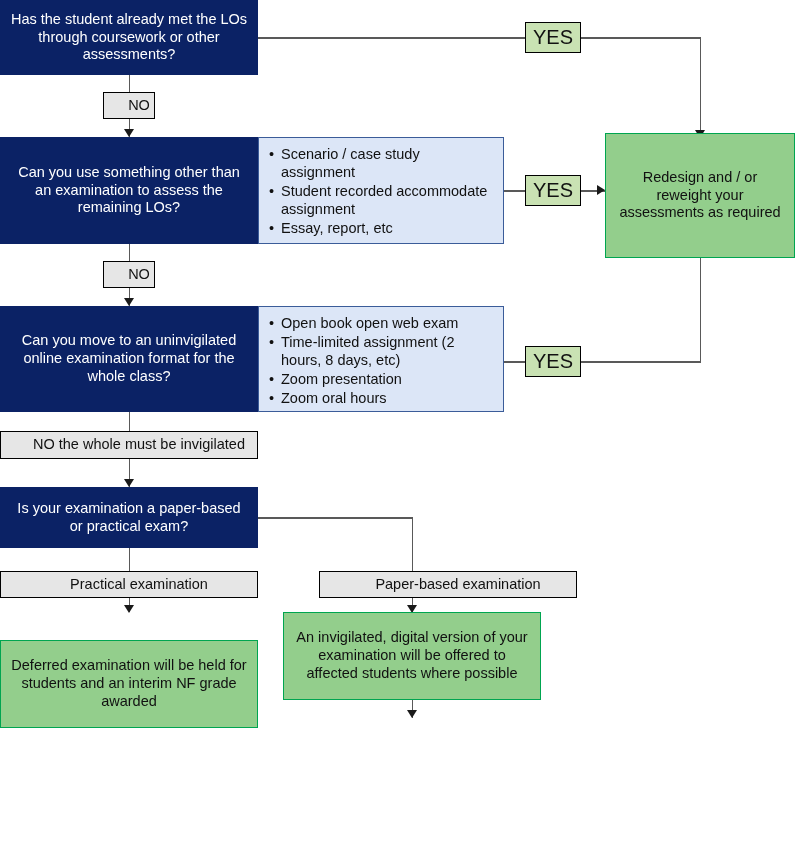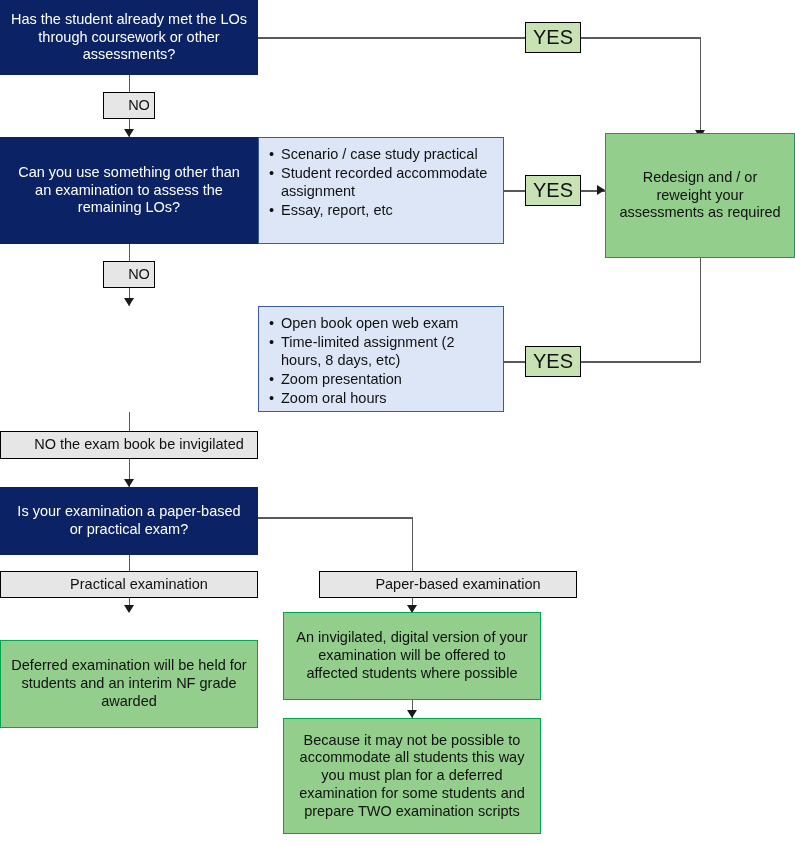--- a/index.html
+++ b/index.html
@@ -166,51 +166,51 @@
   <div class="node decision" style="left:0px; top:0px; width:258px; height:75px;">Has the student already met the LOs through coursework or other assessments?</div>
 
   <div class="node yes-box" style="left:525px; top:22px; width:56px; height:31px;">YES</div>
 
   <div class="node gray-box" style="left:103px; top:92px; width:52px; height:27px;">NO</div>
 
   <div class="node decision" style="left:0px; top:137px; width:258px; height:107px;">Can you use something other than an examination to assess the remaining LOs?</div>
 
   <div class="node bullets" style="left:258px; top:137px; width:246px; height:107px;">
     <ul>
-      <li>Scenario / case study practical</li>
+      <li>Scenario / case study assignment</li>
       <li>Student recorded accommodate assignment</li>
       <li>Essay, report, etc</li>
     </ul>
   </div>
 
   <div class="node yes-box" style="left:525px; top:175px; width:56px; height:31px;">YES</div>
 
   <div class="node green-box" style="left:605px; top:133px; width:190px; height:125px;">Redesign and / or reweight your assessments as required</div>
 
   <div class="node gray-box" style="left:103px; top:261px; width:52px; height:27px;">NO</div>
 
+  <div class="node decision" style="left:0px; top:306px; width:258px; height:106px;">Can you move to an uninvigilated online examination format for the whole class?</div>
 
   <div class="node bullets" style="left:258px; top:306px; width:246px; height:106px;">
     <ul>
       <li>Open book open web exam</li>
       <li>Time-limited assignment (2 hours, 8 days, etc)</li>
       <li>Zoom presentation</li>
       <li>Zoom oral hours</li>
     </ul>
   </div>
 
   <div class="node yes-box" style="left:525px; top:346px; width:56px; height:31px;">YES</div>
 
-  <div class="node gray-box" style="left:0px; top:431px; width:258px; height:28px;">NO the exam book be invigilated</div>
-
-  <div class="node decision" style="left:0px; top:487px; width:258px; height:68px;">Is your examination a paper-based or practical exam?</div>
+  <div class="node gray-box" style="left:0px; top:431px; width:258px; height:28px;">NO the whole must be invigilated</div>
+
+  <div class="node decision" style="left:0px; top:487px; width:258px; height:61px;">Is your examination a paper-based or practical exam?</div>
 
   <div class="node gray-box" style="left:0px; top:571px; width:258px; height:27px;">Practical examination</div>
 
   <div class="node gray-box" style="left:283px; top:571px; width:258px; height:27px;margin-left:36px;">Paper-based examination</div>
 
   <div class="node green-box" style="left:0px; top:612px; width:258px; height:88px;margin-top:28px;">Deferred examination will be held for students and an interim NF grade awarded</div>
 
   <div class="node green-box" style="left:283px; top:612px; width:258px; height:88px;">An invigilated, digital version of your examination will be offered to affected students where possible</div>
 
-  <div class="node green-box" style="left:283px; top:718px; width:258px; height:116px;">Because it may not be possible to accommodate all students this way you must plan for a deferred examination for some students and prepare TWO examination scripts</div>
 
 </div>
 
 </body></html>

